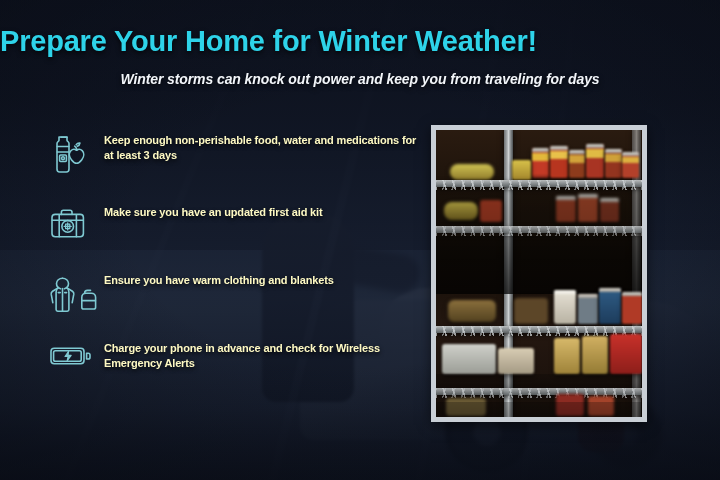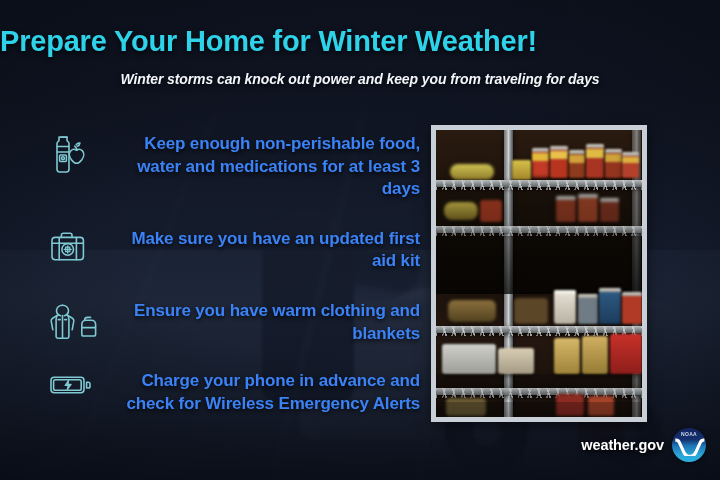--- a/index.html
+++ b/index.html
@@ -95,25 +95,24 @@
     color:#f2f5f9;
     font-size:14px;font-weight:bold;font-style:italic;letter-spacing:-.1px;
     text-shadow:0 2px 5px rgba(0,0,0,.75);
     white-space:nowrap;
   }
 
   .tips{position:absolute;left:48px;top:132px;width:372px;}
   .tip{position:relative;display:flex;align-items:flex-start;margin-bottom:31px;}
   .tip .ic{width:56px;flex:0 0 56px;display:flex;align-items:flex-start;justify-content:flex-start;padding-top:2px;}
   .tip .tx{
-    color:#3b82f6;font-size:17px;font-weight:bold;line-height:1.33;
+    color:#fef9c3;font-size:11px;font-weight:bold;line-height:1.33;
     text-shadow:0 2px 4px rgba(0,0,0,.8);
     letter-spacing:-.15px;
     padding-top:1px;
-    text-align:right;
   }
   .tip-1{margin-bottom:26px;}
   .tip-2{margin-bottom:24px;}
   .tip-3{margin-bottom:26px;}
 
   
   .photo-frame{
     position:absolute;left:431px;top:125px;width:216px;height:297px;
     background:#c9cfd6;
     padding:5px;
@@ -349,24 +348,15 @@
 
         <div>
           <div class="can blur2" style="left:10px;top:268px;width:40px;height:18px;background:#6a5a34;border-radius:4px;"></div>
           <div class="can blur2" style="left:120px;top:264px;width:28px;height:22px;background:#8c2b22;border-radius:3px;"></div>
           <div class="can blur2" style="left:152px;top:266px;width:26px;height:20px;background:#a4432a;border-radius:3px;"></div>
           <div class="darkrow" style="top:272px;height:26px;opacity:.55;"></div>
         </div>
       </div>
     </div>
 
-    <div class="footer">
-      <div class="wg">weather.gov</div>
-      <div class="noaa">
-        <div class="nt">NOAA</div>
-        <svg class="bird" viewBox="0 0 30 18">
-          <path d="M1.2 1.5 C3.6 1.2 5.4 2.2 6.4 4.4 L10.4 13.2 C11.6 15.8 13.1 16.9 15 16.9 C16.9 16.9 18.4 15.8 19.6 13.2 L23.6 4.4 C24.6 2.2 26.4 1.2 28.8 1.5 L28.8 4.6 C27.4 4.5 26.6 5.0 26.1 6.2 L21.9 15.3 C20.4 18.5 18.1 20.2 15 20.2 C11.9 20.2 9.6 18.5 8.1 15.3 L3.9 6.2 C3.4 5.0 2.6 4.5 1.2 4.6 Z" fill="#ffffff"></path>
-        </svg>
-      </div>
-    </div>
 
   </div>
 </div>
 
 </body></html>

